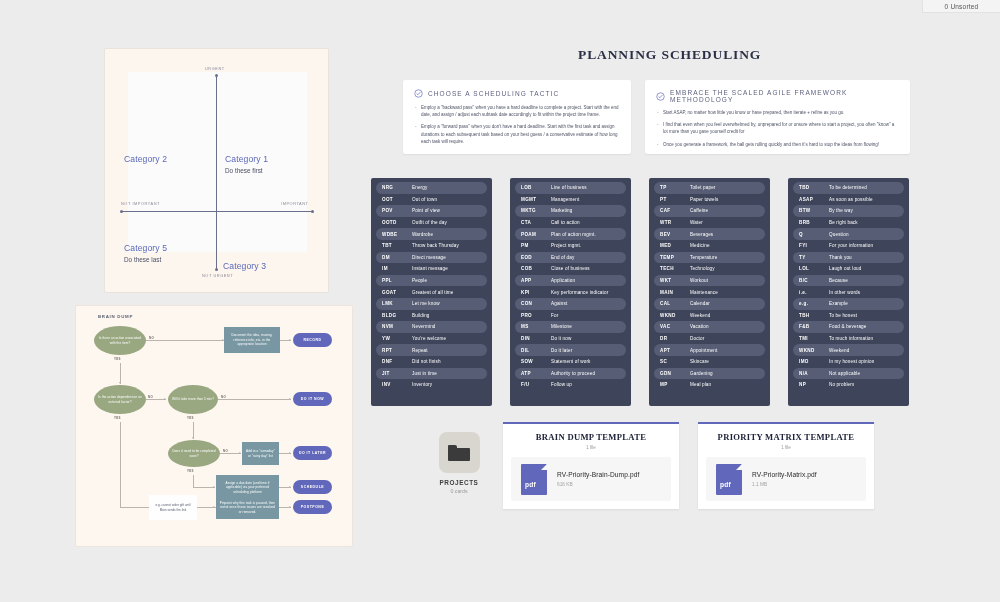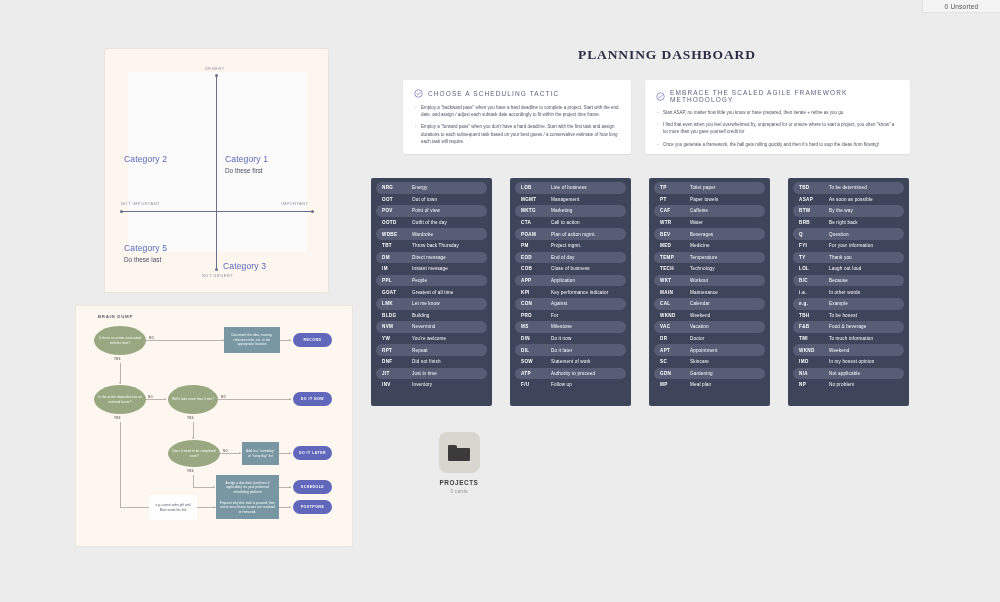--- a/index.html
+++ b/index.html
@@ -226,21 +226,21 @@
 </style>
 </head>
 <body>
 
 <div id="root">
 
   <div class="unsorted-bar">
     <span>0 Unsorted</span>
   </div>
 
-  <div class="page-title">PLANNING DASHBOARD</div>
+  <div class="page-title">PLANNING SCHEDULING</div>
 
   <div class="matrix-panel">
     <div class="matrix-inner"></div>
     <div class="axis-v"></div>
     <div class="axis-h"></div>
     <div class="axis-dot ad-top"></div>
     <div class="axis-dot ad-bot"></div>
     <div class="axis-dot ad-left"></div>
     <div class="axis-dot ad-right"></div>
 
@@ -656,15 +656,37 @@
     <div class="folder-tile">
       <div class="folder-glyph">
         <div class="tab"></div>
           <div class="body"></div>
       </div>
     </div>
     <div class="p-name">PROJECTS</div>
     <div class="p-count">0 cards</div>
   </div>
 
-
+  <div class="tpl-card" style="left:503px;">
+    <div class="tpl-title">BRAIN DUMP TEMPLATE</div>
+    <div class="tpl-count">1 file</div>
+    <div class="file-row">
+      <div class="pdf-icon">pdf</div>
+      <div>
+        <div class="file-name">RV-Priority-Brain-Dump.pdf</div>
+        <div class="file-size">616 KB</div>
+      </div>
+    </div>
+  </div>
+
+  <div class="tpl-card" style="left:698px;">
+    <div class="tpl-title">PRIORITY MATRIX TEMPLATE</div>
+    <div class="tpl-count">1 file</div>
+    <div class="file-row">
+      <div class="pdf-icon">pdf</div>
+      <div>
+        <div class="file-name">RV-Priority-Matrix.pdf</div>
+        <div class="file-size">1.1 MB</div>
+      </div>
+    </div>
+  </div>
 
 </div>
 
 </body></html>

